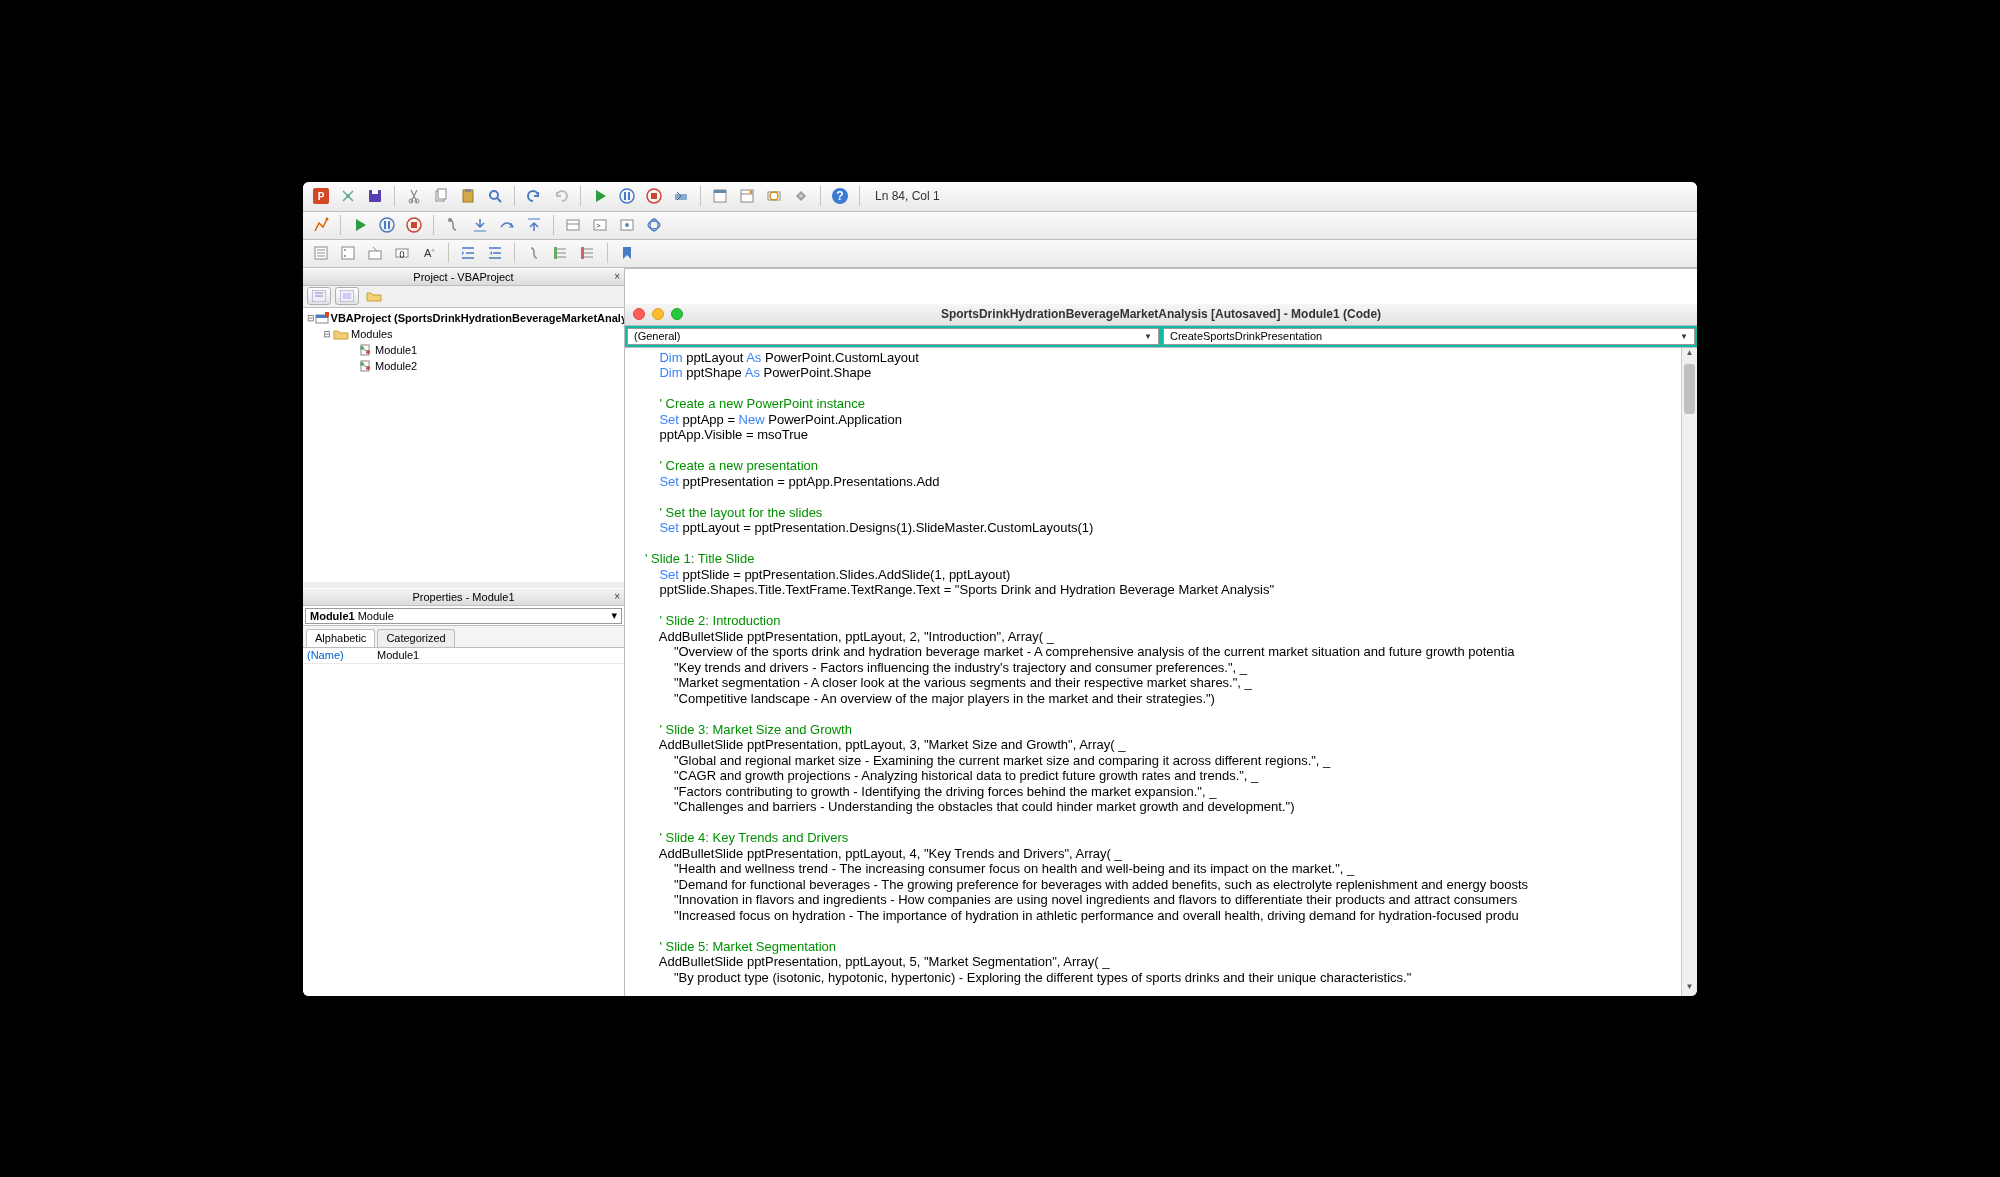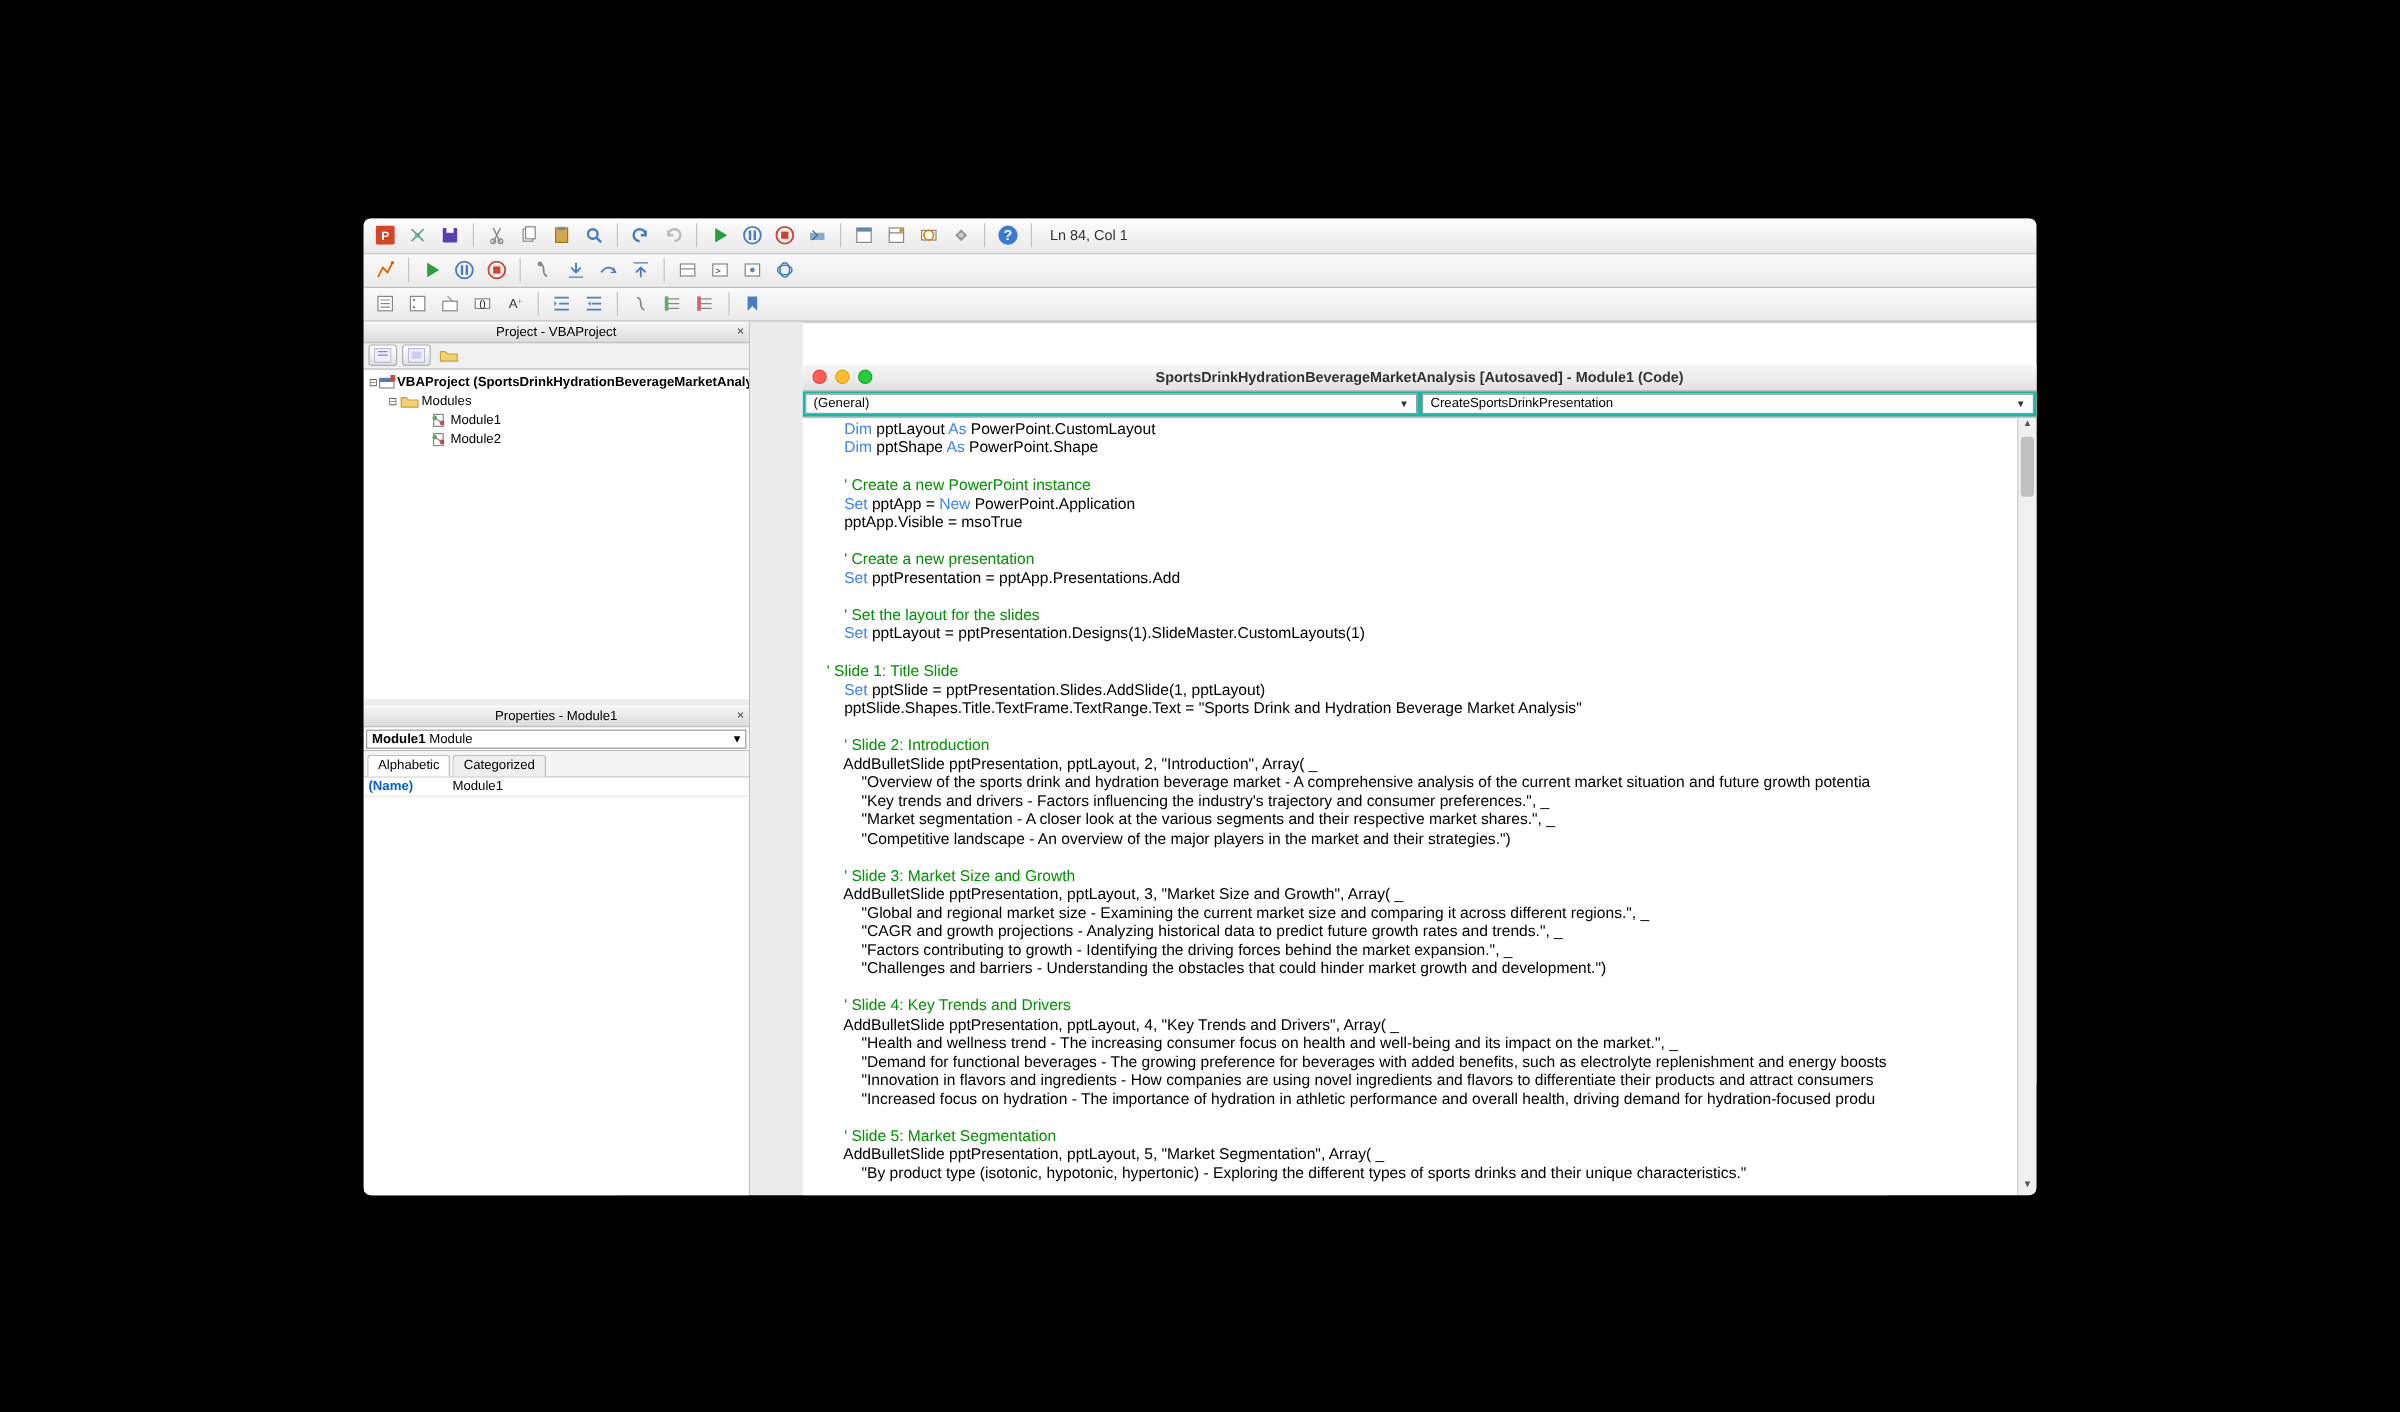--- a/index.html
+++ b/index.html
@@ -60,21 +60,20 @@
   display: flex;
   align-items: center;
   padding: 0 6px;
   gap: 3px;
 }
 
 .content {
   flex: 1;
   display: flex;
   overflow: hidden;
-  gap: 44px;
 }
 .left-pane {
   width: 322px;
   display: flex;
   flex-direction: column;
   border-right: 1px solid #bdbdbd;
   background: #ededed;
 }
 .pane-header {
   height: 18px;
@@ -158,21 +157,21 @@
 }
 .prop-tab.inactive { background: #eee; }
 .prop-grid {
   flex: 1;
   background: #fff;
   font-size: 11px;
 }
 .prop-row { display: flex; border-bottom: 1px solid #e8e8e8; height: 16px; }
 .prop-row .k { width: 70px; padding: 1px 4px; }
 .prop-row .v { flex: 1; padding: 1px 4px; }
-.prop-row .k.name { color: #0060d0; font-weight: bold; }
+.prop-row .k.name { color: #0060d0; }
 
 .right-pane {
   flex: 1;
   display: flex;
   flex-direction: column;
   background: #ededed;
 }
 .code-window {
   margin: 0;
   flex: 1;

